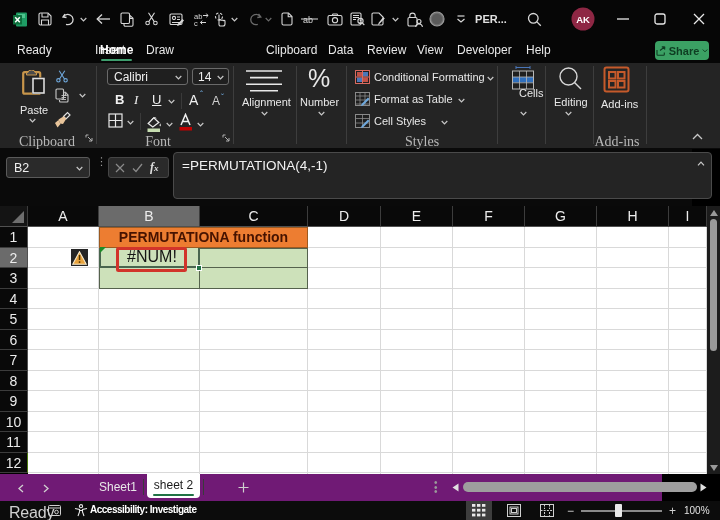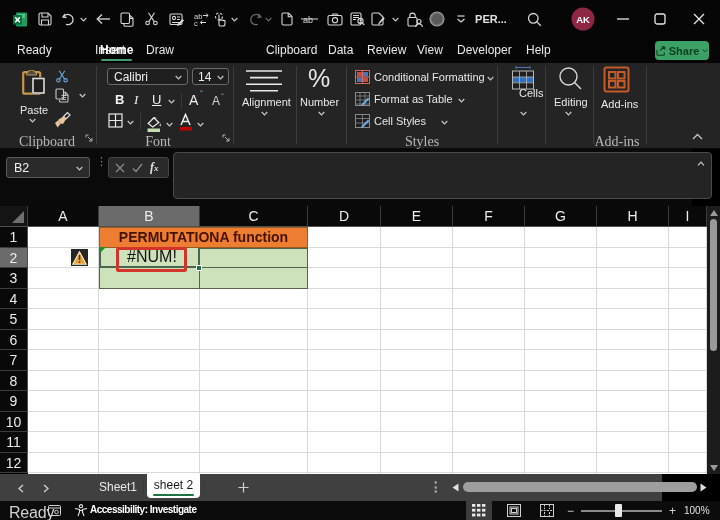--- a/index.html
+++ b/index.html
@@ -26,21 +26,21 @@
 
   
   #fbar { position:absolute; left:0; top:149px; width:692px; height:57px; background:#0a0a0a; }
 
   
   #grid { position:absolute; left:0; top:205px; width:720px; height:269px; }
   .colhead { position:absolute; top:1px; height:21px; background:#090909; color:#ececec; font-size:14px; text-align:center; line-height:21px; border-right:1px solid #3c3c3c; }
   .rowhead { position:absolute; left:0; width:28px; height:20px; background:#090909; color:#ececec; font-size:14px; text-align:center; line-height:20px; border-bottom:1px solid #3c3c3c; }
 
   
-  #tabbar { position:absolute; left:0; top:474px; width:662px; height:27px; background:#404040; color:#e0e0e0; }
+  #tabbar { position:absolute; left:0; top:474px; width:662px; height:27px; background:#701a75; color:#e0e0e0; }
 
   
   #status { position:absolute; left:0; top:501px; width:720px; height:19px; background:#0c0c0c; color:#d8d8d8; font-size:10px; }
 </style>
 </head>
 <body>
 <div id="app">
   <div id="titlebar">
 
     <div class="tbi" style="left:13px;width:14px;">
@@ -505,20 +505,21 @@
     <div class="abs" style="left:108px;top:8px;width:61px;height:21px;background:#2a2a2a;border:1px solid #454545;border-radius:3px;">
       <svg style="position:absolute;left:6px;top:5px;" width="10" height="10" viewBox="0 0 10 10">
           <path d="M1 1 L9 9 M9 1 L1 9" stroke="#8a8a8a" stroke-width="1.2"></path>
         </svg>
       <svg style="position:absolute;left:23px;top:5px;" width="11" height="10" viewBox="0 0 11 10">
           <path d="M1 5.5 L4 8.5 L10 1" stroke="#8a8a8a" stroke-width="1.3" fill="none"></path>
         </svg>
       <span style="position:absolute;left:41px;top:2px;font-size:12px;font-style:italic;font-family:'Liberation Serif',serif;color:#e0e0e0;font-weight:bold;">f<span style="font-size:9px;">x</span></span>
     </div>
     <div class="abs" style="left:173px;top:3px;width:539px;height:47px;background:#242424;border:1px solid #4a4a4a;border-radius:4px;">
+      <span style="position:absolute;left:8px;top:5px;font-size:13.5px;color:#f2f2f2;">=PERMUTATIONA(4,-1)</span>
       <svg style="position:absolute;right:6px;top:8px;" width="8" height="5" viewBox="0 0 8 5">
           <path d="M1 4.3 L4 1.2 L7 4.3" class="chev"></path>
         </svg>
     </div>
   </div>
   <div id="grid">
     <div class="abs" style="left:0;top:1px;width:28px;height:21px;background:#141414;border-right:1px solid #3c3c3c;border-bottom:1px solid #515151;">
       <svg style="position:absolute;right:2px;bottom:2px;" width="13" height="13" viewBox="0 0 13 13">
           <path d="M12 0 V12 H0 Z" fill="#6e6e6e"></path>
         </svg>

